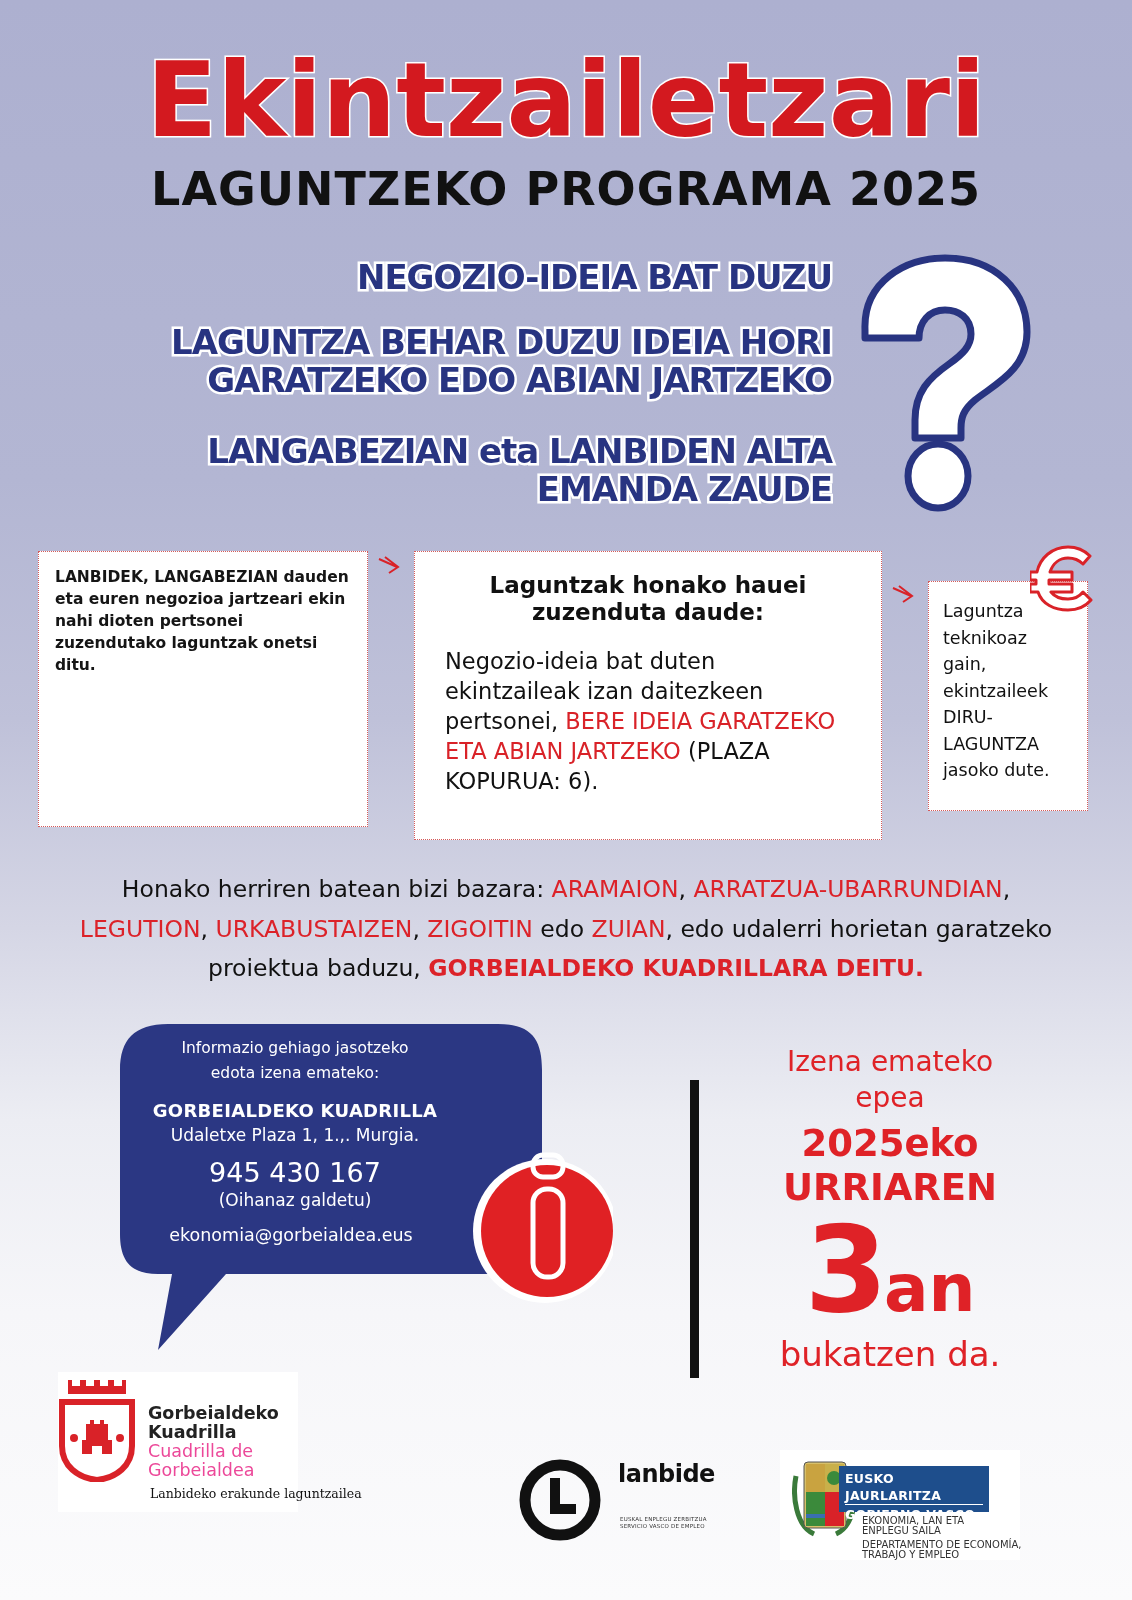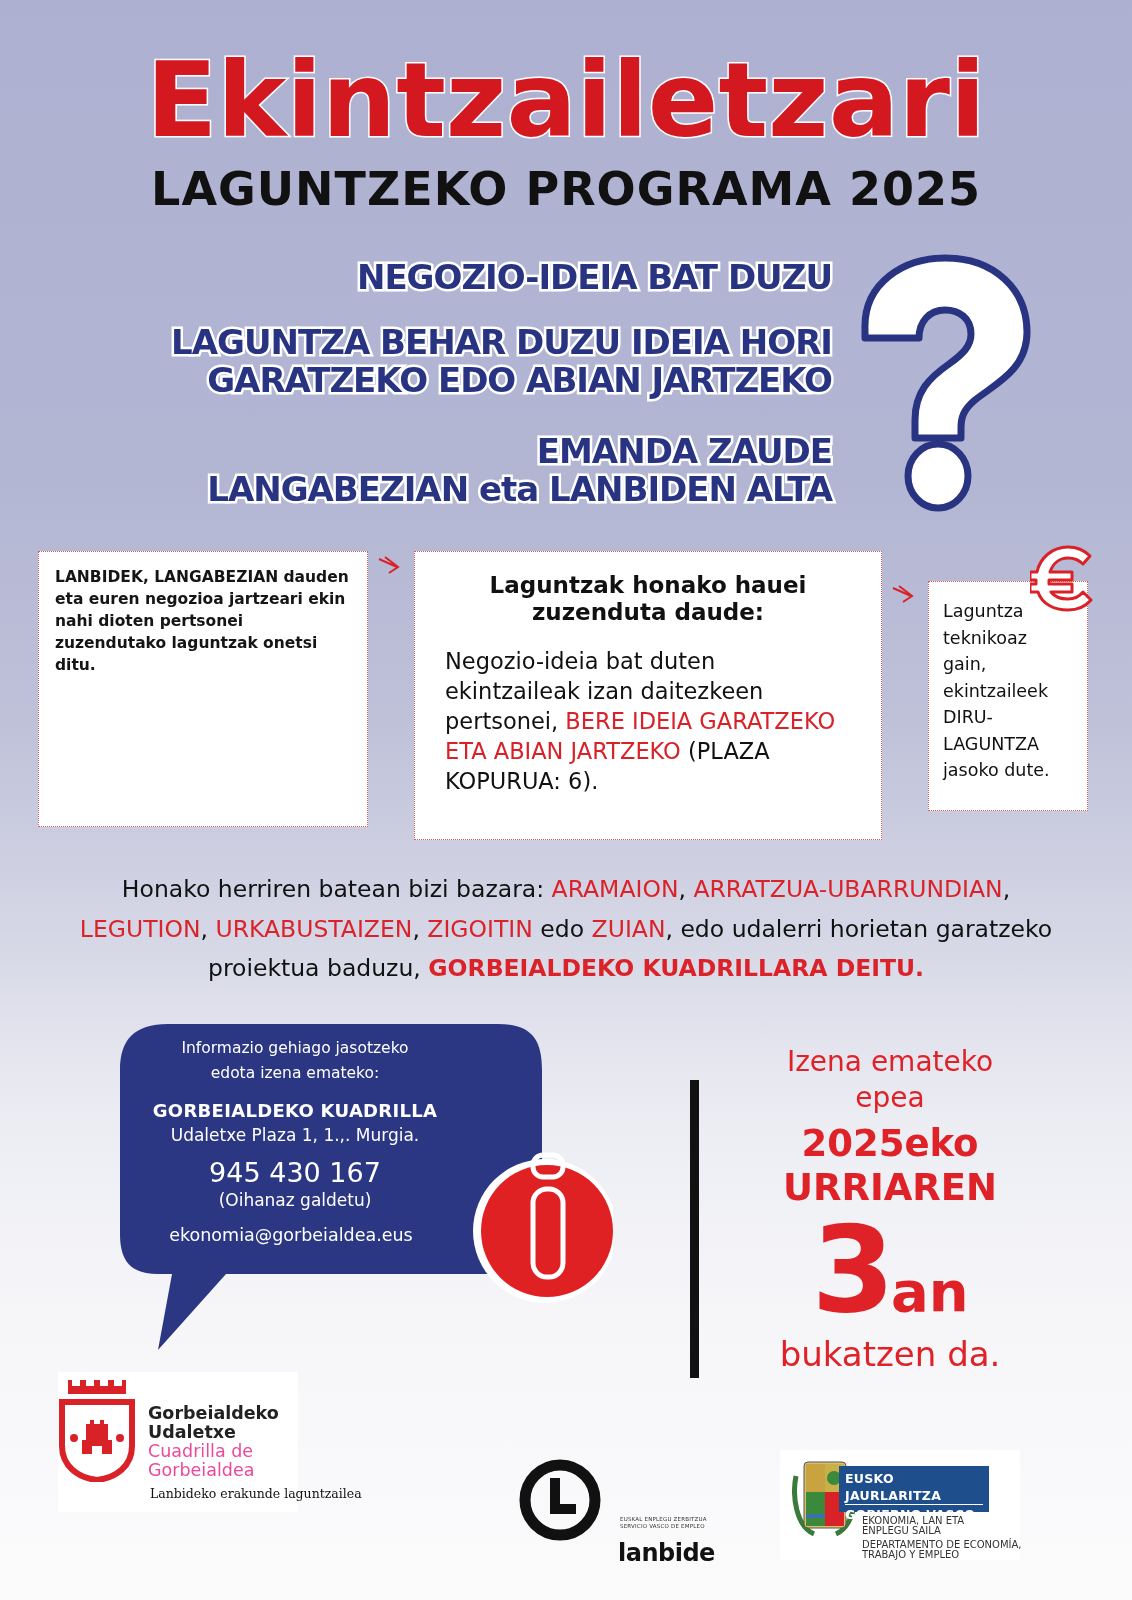--- a/index.html
+++ b/index.html
@@ -88,32 +88,32 @@
 
   
   .divider { left: 690px; top: 1080px; width: 9px; height: 298px; background: #111; }
 
   
   .deadline { left: 745px; width: 290px; top: 1044px; text-align: center; color: #df2227; }
   .deadline .l1 { font-size: 28px; line-height: 36px; margin: 0; }
   .deadline .l2 { font-size: 37px; line-height: 44px; margin: 6px 0 0 0; font-weight: bold; }
   .deadline .big { margin: 0; line-height: 1; height: 118px; }
   .deadline .big .n { font-size: 120px; font-weight: bold; letter-spacing: -4px; }
-  .deadline .big .an { font-size: 56px; font-weight: bold; }
+  .deadline .big .an { font-size: 66px; font-weight: bold; }
   .deadline .l4 { font-size: 34px; line-height: 40px; margin: 6px 0 0 0; font-weight: 500; }
 
   
   .logo-gorb { left: 58px; top: 1372px; width: 240px; height: 140px; background: #fff; }
   .gorb-text { left: 148px; top: 1404px; color: #222; }
   .gorb-text .t1 { font-weight: bold; font-size: 17.5px; line-height: 19px; margin: 0; }
   .gorb-text .t2 { font-size: 17.5px; line-height: 19px; margin: 0; color: #ec4899; }
   .gorb-caption { left: 150px; top: 1486px; font-family: "DejaVu Serif", serif; font-size: 12.5px; color: #111; }
 
   .lanbide-logo { left: 518px; top: 1458px; width: 85px; height: 85px; }
-  .lanbide-name { left: 618px; top: 1539px; font-size: 24px; font-weight: bold; color: #111; letter-spacing: -0.5px; }
+  .lanbide-name { left: 618px; top: 1460px; font-size: 24px; font-weight: bold; color: #111; letter-spacing: -0.5px; }
   .lanbide-sub { left: 620px; top: 1516px; font-size: 5.5px; line-height: 7px; color: #333; letter-spacing: 0.2px; }
 
   .gv-panel { left: 780px; top: 1450px; width: 240px; height: 110px; background: #fff; }
   .gv-shield { left: 792px; top: 1456px; width: 66px; height: 82px; }
   .gv-bar { left: 839px; top: 1466px; width: 150px; height: 46px; background: #1e4e8c; color: #fff; box-sizing: border-box; padding: 4px 6px; }
   .gv-bar .a { font-size: 12.5px; font-weight: bold; line-height: 17px; margin: 0; letter-spacing: 0.3px; border-bottom: 1px solid #ffffff; }
   .gv-bar .b { font-size: 12.5px; font-weight: bold; line-height: 19px; margin: 0; letter-spacing: 0.3px; }
   .gv-dept { left: 862px; top: 1516px; font-size: 10px; line-height: 10px; color: #333; }
   .gv-dept p { margin: 0; }
   .gv-dept p + p { margin-top: 4px; }
@@ -123,22 +123,22 @@
 
 <div class="abs title-main"><span>Ekintzailetzari</span></div>
 <div class="abs title-sub">LAGUNTZEKO PROGRAMA 2025</div>
 
 <div class="abs q-line q1">NEGOZIO-IDEIA BAT DUZU</div>
 <div class="abs q-line q2">
   <div>LAGUNTZA BEHAR DUZU IDEIA HORI</div>
   <div>GARATZEKO EDO ABIAN JARTZEKO</div>
 </div>
 <div class="abs q-line q3">
+  <div><span>LANGABEZIAN </span><span style="text-transform:none">eta</span><span> LANBIDEN ALTA</span></div>
   <div>EMANDA ZAUDE</div>
-  <div><span>LANGABEZIAN </span><span style="text-transform:none">eta</span><span> LANBIDEN ALTA</span></div>
 </div>
 
 <svg class="abs qmark" viewBox="0 0 190 262">
   <path d="M20 78 C18 30 60 6 100 6 C150 6 182 38 182 80 C182 118 150 132 130 148 C118 158 116 166 116 176 L116 186 L70 186 L70 168 C70 140 84 126 104 112 C118 102 126 94 126 82 C126 66 114 58 100 58 C84 58 74 70 74 86 L20 86 Z" fill="#ffffff" stroke="#283481" stroke-width="7" stroke-linejoin="round"></path>
   <ellipse cx="93" cy="224" rx="30" ry="32" fill="#ffffff" stroke="#283481" stroke-width="7"></ellipse>
 </svg>
 
 <div class="abs box box-left">
   <p>LANBIDEK, LANGABEZIAN dauden eta euren negozioa jartzeari ekin nahi dioten pertsonei zuzendutako laguntzak onetsi ditu.</p>
 </div>
@@ -200,21 +200,21 @@
 <div class="abs logo-gorb"></div>
 <svg class="abs" style="left:58px;top:1376px;width:78px;height:106px;" viewBox="0 0 78 106">
   <path d="M10 4 L14 4 L14 10 L22 10 L22 4 L28 4 L28 10 L36 10 L36 4 L42 4 L42 10 L50 10 L50 4 L56 4 L56 10 L64 10 L64 4 L68 4 L68 18 L10 18 Z" fill="#d92228"></path>
   <path d="M4 26 L74 26 L74 70 C74 90 58 102 39 104 C20 102 4 90 4 70 Z" fill="none" stroke="#d92228" stroke-width="6"></path>
   <path d="M28 48 L32 48 L32 44 L36 44 L36 48 L42 48 L42 44 L46 44 L46 48 L50 48 L50 64 L54 64 L54 78 L44 78 L44 70 L34 70 L34 78 L24 78 L24 64 L28 64 Z" fill="#d92228"></path>
   <circle cx="16" cy="62" r="4" fill="#d92228"></circle>
   <circle cx="62" cy="62" r="4" fill="#d92228"></circle>
 </svg>
 <div class="abs gorb-text">
   <p class="t1">Gorbeialdeko</p>
-  <p class="t1">Udaletxe</p>
+  <p class="t1">Kuadrilla</p>
   <p class="t2">Cuadrilla de</p>
   <p class="t2">Gorbeialdea</p>
 </div>
 <div class="abs gorb-caption">Lanbideko erakunde laguntzailea</div>
 
 <svg class="abs lanbide-logo" viewBox="0 0 85 85">
   <circle cx="42" cy="42" r="35" fill="none" stroke="#111" stroke-width="11"></circle>
   <path d="M32 20 L42 20 L42 46 L58 46 L58 56 L32 56 Z" fill="#111"></path>
 </svg>
 <div class="abs lanbide-name">lanbide</div>

